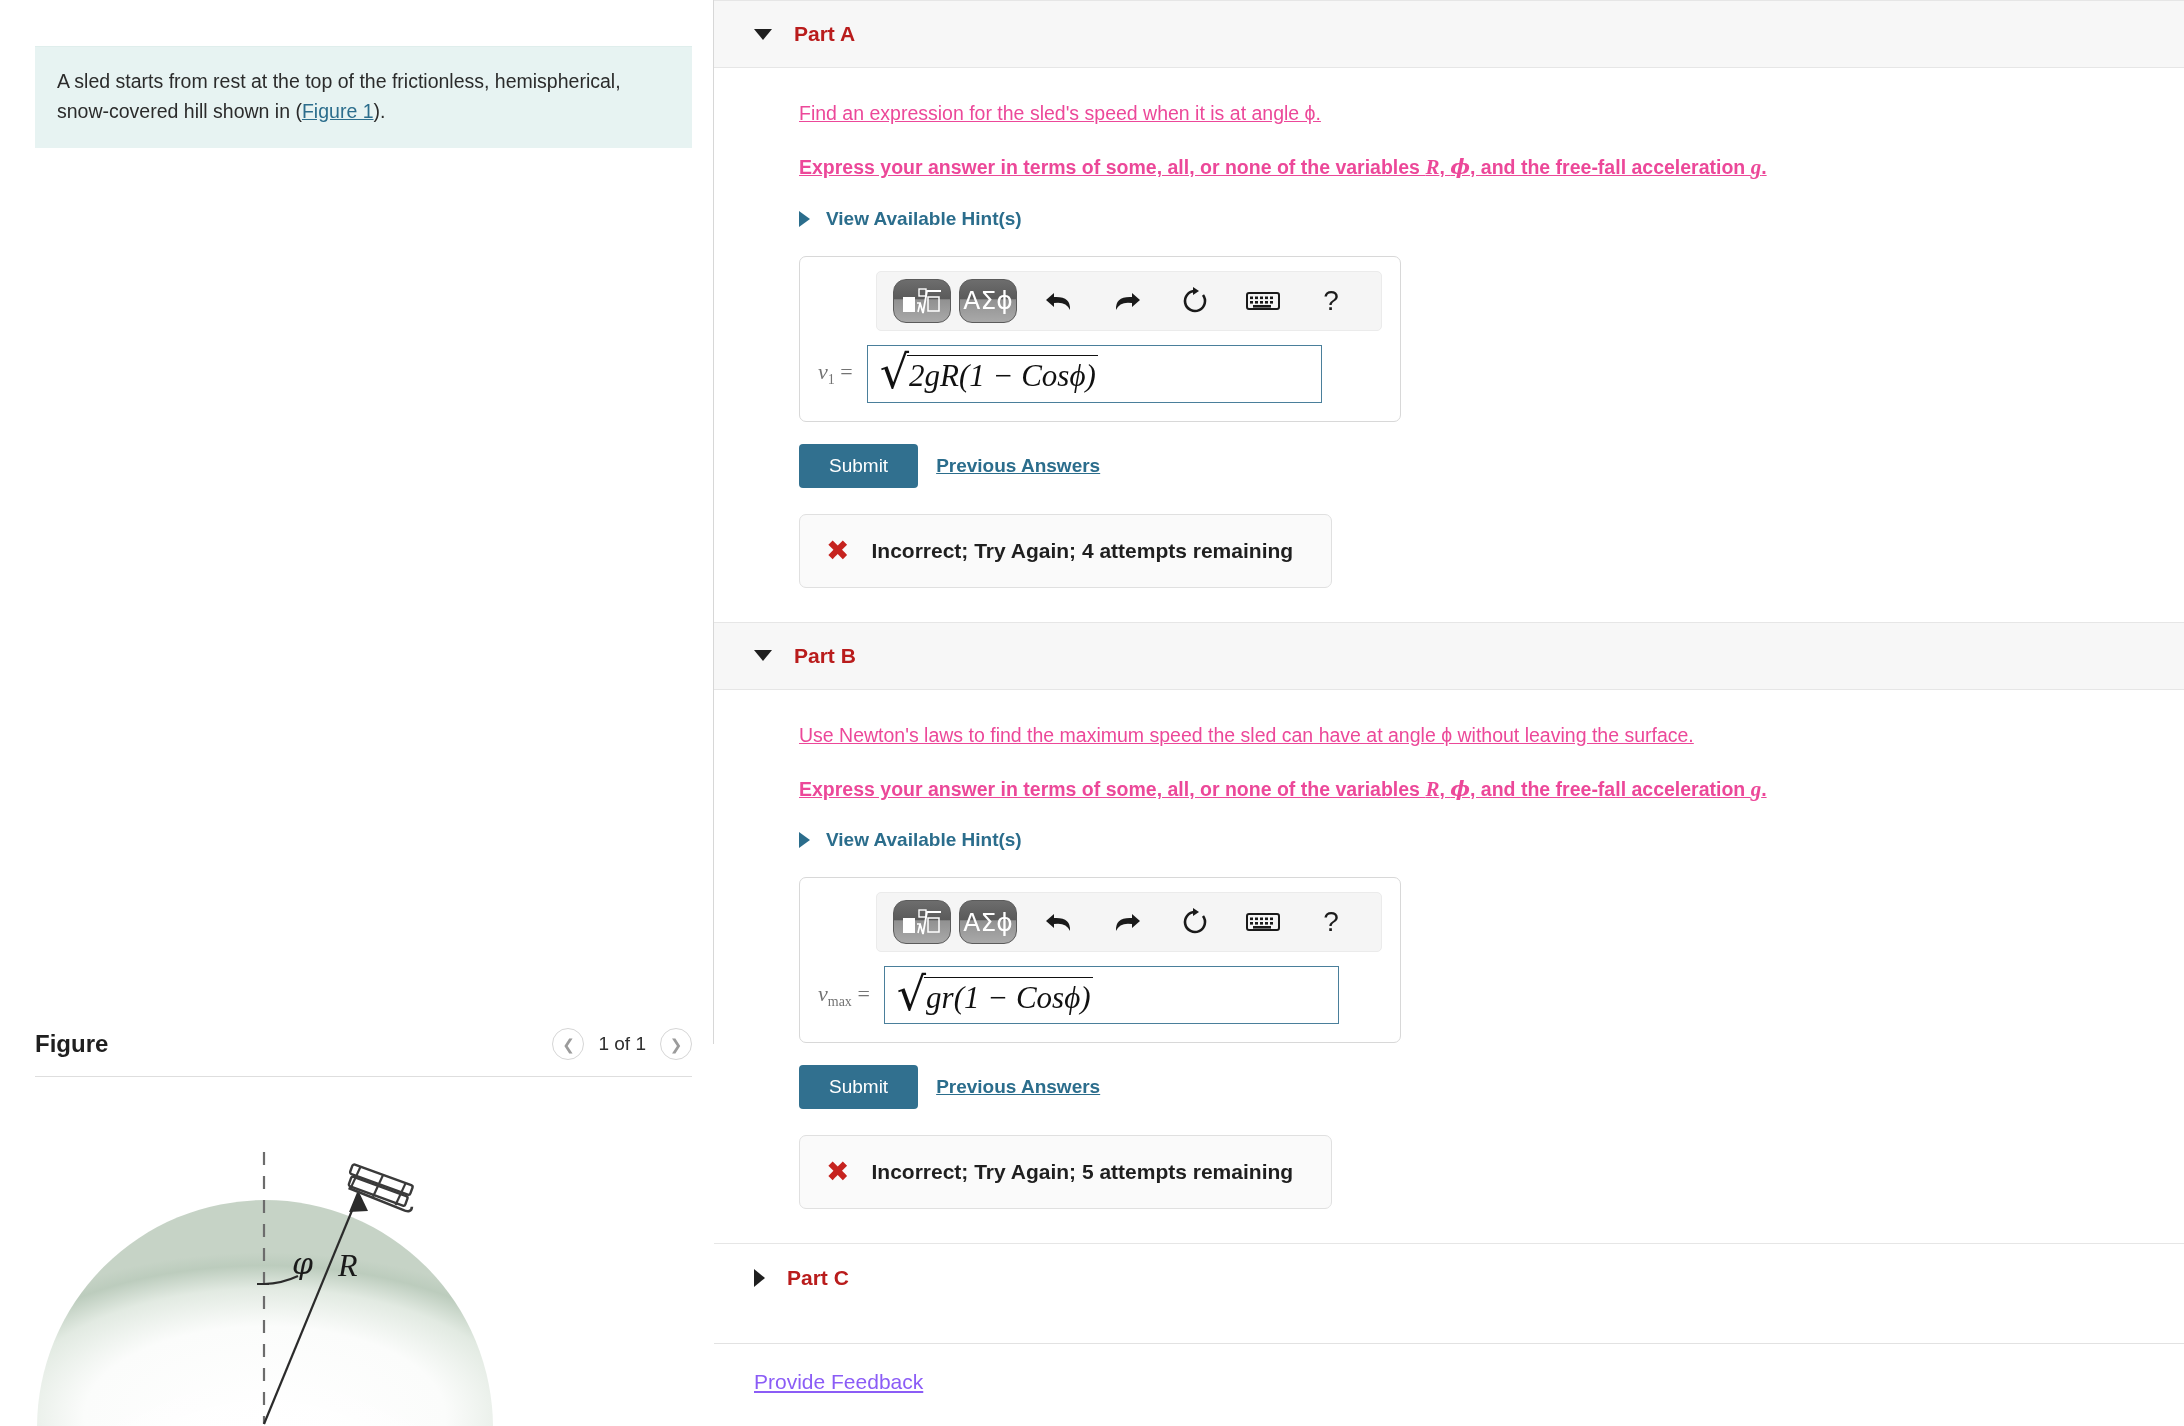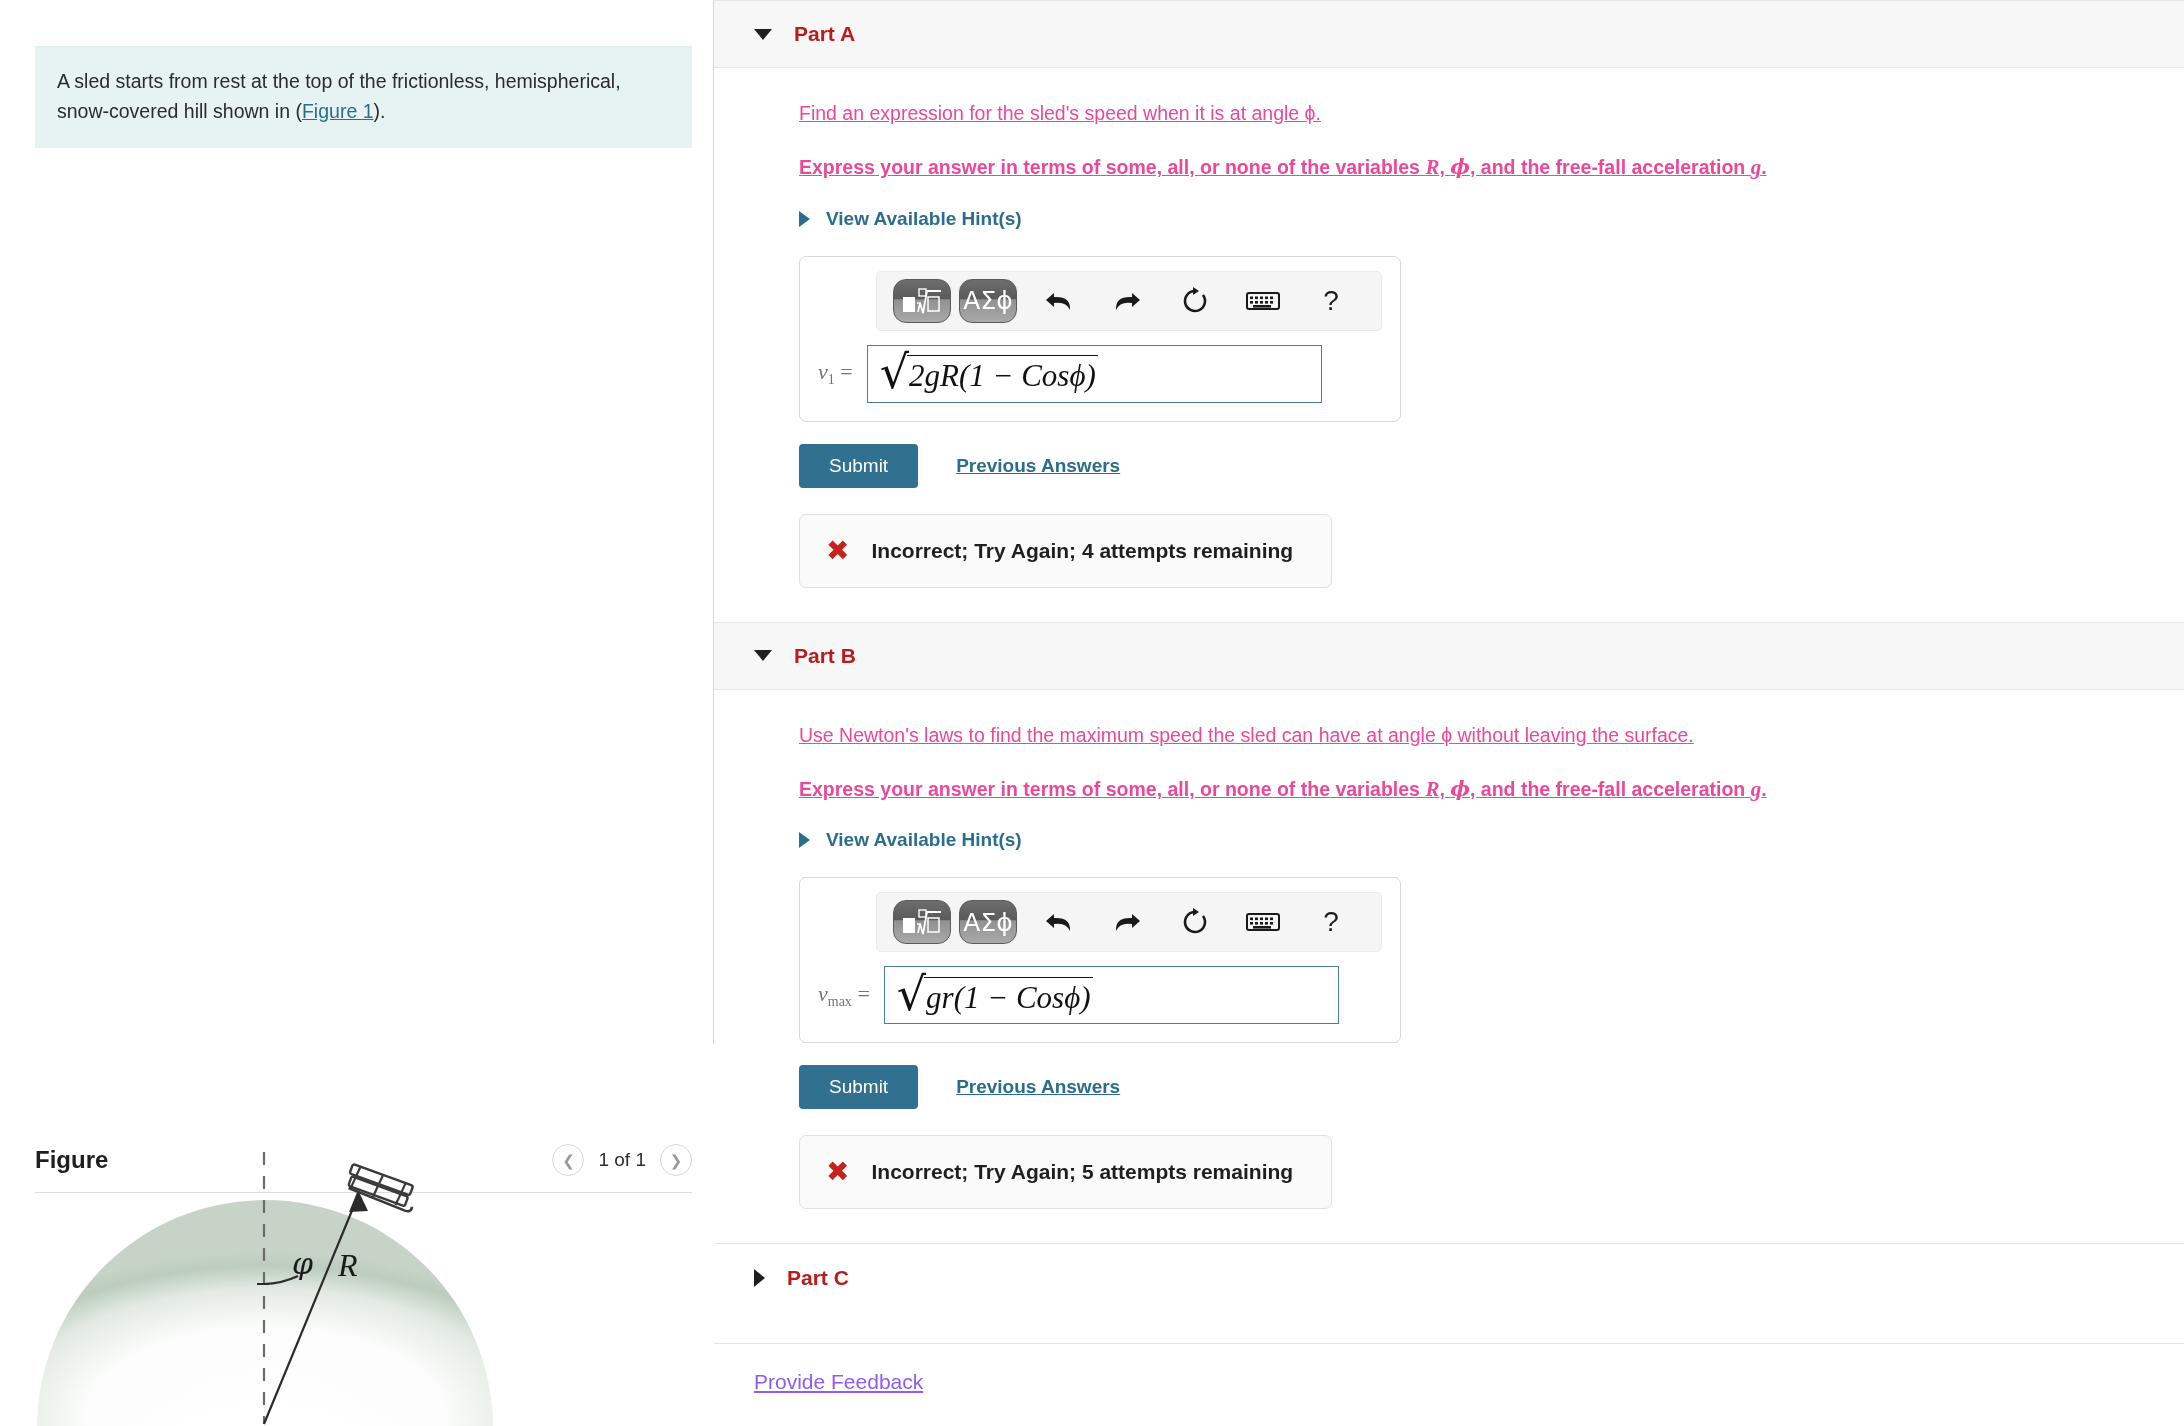--- a/index.html
+++ b/index.html
@@ -38,21 +38,21 @@
     color: #2b2b2b;
   }
   .figure-link {
     color: #2b6d8c;
     text-decoration: underline;
     cursor: pointer;
   }
 
   .figure-header {
     position: absolute;
-    left: 35px; top: 1144px;
+    left: 35px; top: 1028px;
     width: 657px;
     display: flex;
     align-items: center;
     justify-content: space-between;
     padding-bottom: 16px;
     border-bottom: 1px solid #dedede;
   }
   .figure-title {
     font-size: 24px;
     font-weight: bold;
@@ -284,21 +284,21 @@
     font-size: 19px;
     font-family: "Liberation Sans", sans-serif;
     padding: 11px 30px;
     cursor: pointer;
   }
   .prev-answers {
     color: #2b6d8c;
     font-size: 19px;
     font-weight: bold;
     text-decoration: underline;
-    margin-left: 38px;
+    margin-left: 18px;
     cursor: pointer;
   }
 
   .feedback-box {
     margin-top: 26px;
     border: 1px solid #e0e0e0;
     border-radius: 7px;
     background: #fafafa;
     display: inline-flex;
     align-items: center;

